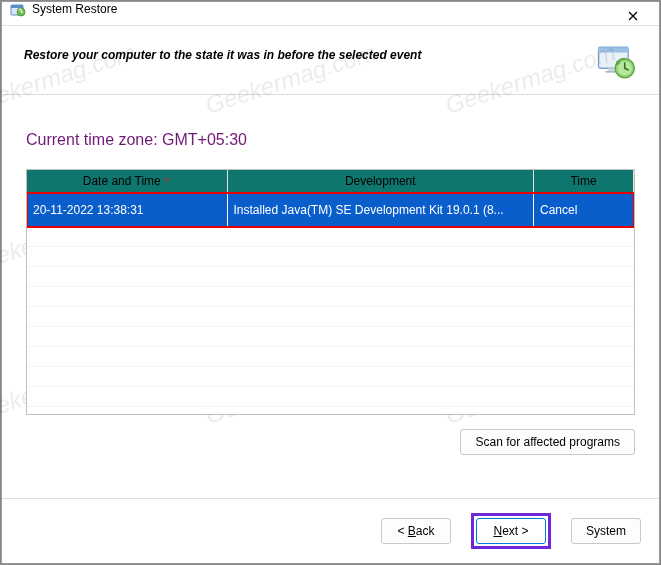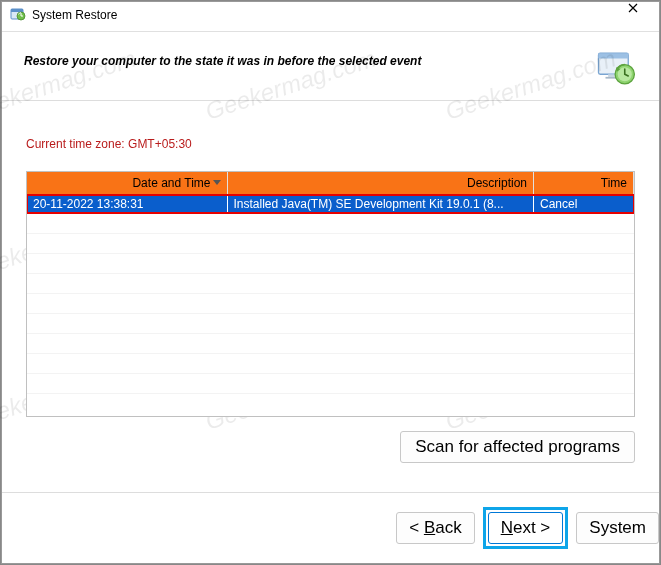--- a/index.html
+++ b/index.html
@@ -14,23 +14,23 @@
     .window {
       background: #fff;
       border: 1px solid #999;
       width: 659px;
       height: 563px;
       margin: 1px;
       display: flex;
       flex-direction: column;
     }
     .titlebar {
-      height: 30px;
-      display: flex;
-      align-items: flex-end;
+      height: 24px;
+      display: flex;
+      align-items: flex-start;
       padding: 0 6px 9px 8px;
       border-bottom: 1px solid #e0e0e0;
     }
     .titlebar-icon {
       width: 16px;
       height: 16px;
       margin-right: 6px;
       position: relative;
     }
     .titlebar-text {
@@ -69,59 +69,59 @@
       margin-right: 2px;
     }
 
     .content {
       flex: 1;
       padding: 36px 24px 0 24px;
       display: flex;
       flex-direction: column;
     }
     .timezone {
-      font-size: 12px;
-      color: #b91c1c;
+      font-size: 16px;
+      color: #701a75;
       margin-bottom: 20px;
     }
 
     .table-wrap {
       border: 1px solid #c0c0c0;
       flex: 1;
       position: relative;
       background: #fff;
       max-height: 246px;
       overflow: hidden;
     }
     .table {
       width: 100%;
       border-collapse: collapse;
       table-layout: fixed;
     }
     .table th {
-      background: #f97316;
-      text-align: right;
+      background: #0f766e;
+      text-align: center;
       font-weight: normal;
       padding: 4px 6px;
       border-right: 1px solid #e0e0e0;
       border-bottom: 1px solid #e0e0e0;
       font-size: 12px;
       height: 22px;
     }
     .sort-caret {
       display: inline-block;
       margin-left: 2px;
       position: relative;
       top: -1px;
     }
     .table td {
       padding: 2px 6px;
       font-size: 12px;
       color: #fff;
-      height: 18px;
+      height: 34px;
       white-space: nowrap;
       overflow: hidden;
       text-overflow: clip;
       border-right: 1px solid rgba(255,255,255,0.3);
     }
     .row-selected {
       background: #0a5ecc;
       outline: 2px solid #e60000;
       outline-offset: -1px;
     }
@@ -138,37 +138,37 @@
     .scan-row {
       display: flex;
       justify-content: flex-end;
       margin-top: 14px;
     }
     .btn {
       background: #fdfdfd;
       border: 1px solid #c8c8c8;
       border-radius: 3px;
       padding: 5px 12px;
-      font-size: 17px;
+      font-size: 12px;
       font-family: inherit;
       cursor: pointer;
       min-width: 70px;
     }
     .btn-scan { padding: 5px 14px; }
 
     .footer {
       border-top: 1px solid #ddd;
-      padding: 14px 0;
+      padding: 14px 18px;
       display: flex;
       justify-content: flex-end;
-      gap: 8px;
+      gap: 20px;
       align-items: center;
     }
     .next-wrap {
-      border: 3px solid #0ea5e9;
+      border: 3px solid #6d28d9;
       padding: 2px;
       display: inline-flex;
       justify-content: center;
     }
     .next-wrap .btn {
       border: 1px solid #0078d7;
       background: #fff;
     }
     .underline-char { text-decoration: underline; }
 
@@ -244,21 +244,21 @@
         <colgroup>
           <col class="col-date">
             <col class="col-desc">
             <col class="col-type">
         </colgroup>
         <thead>
           <tr>
             <th><span>Date and Time</span><span class="sort-caret"><svg width="8" height="6" viewBox="0 0 8 6">
                     <path d="M0 0 L8 0 L4 5 Z" fill="#555"></path>
                   </svg></span></th>
-            <th>Description</th>
+            <th>Development</th>
             <th>Time</th>
           </tr>
         </thead>
         <tbody>
           <tr class="row-selected">
             <td>20-11-2022 13:38:31</td>
             <td>Installed Java(TM) SE Development Kit 19.0.1 (8...</td>
             <td>Cancel</td>
           </tr>
           <tr class="empty-row">

